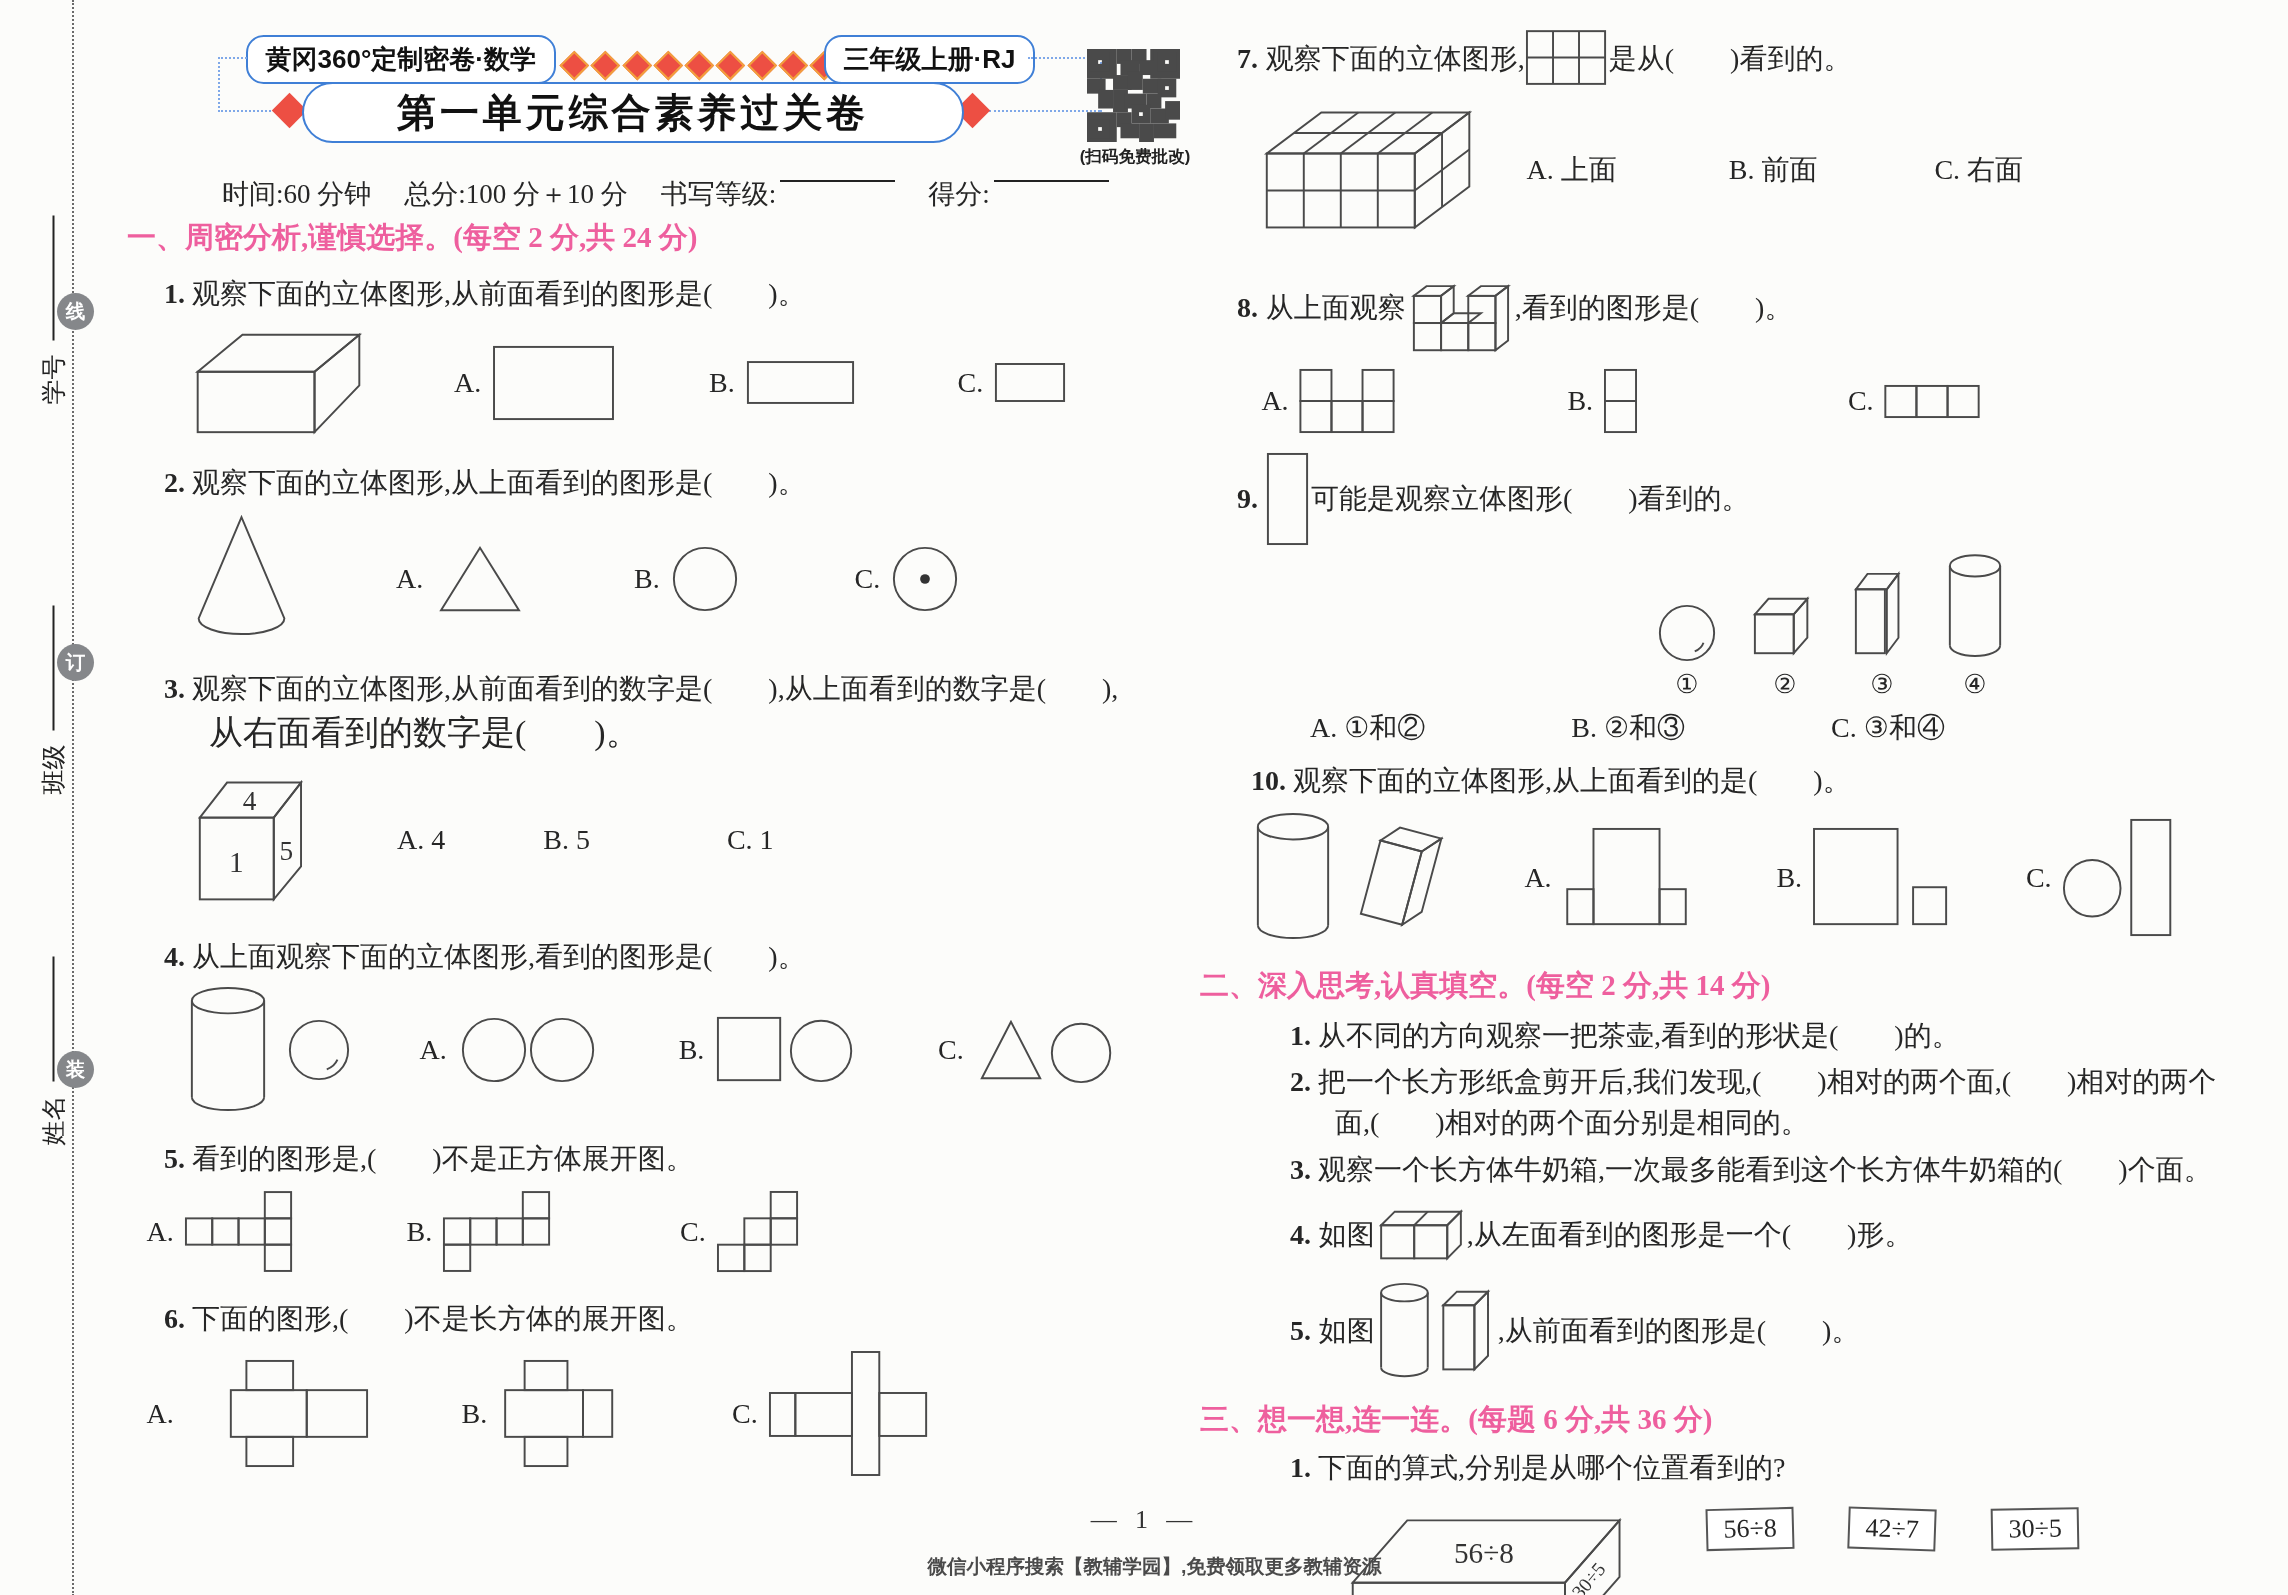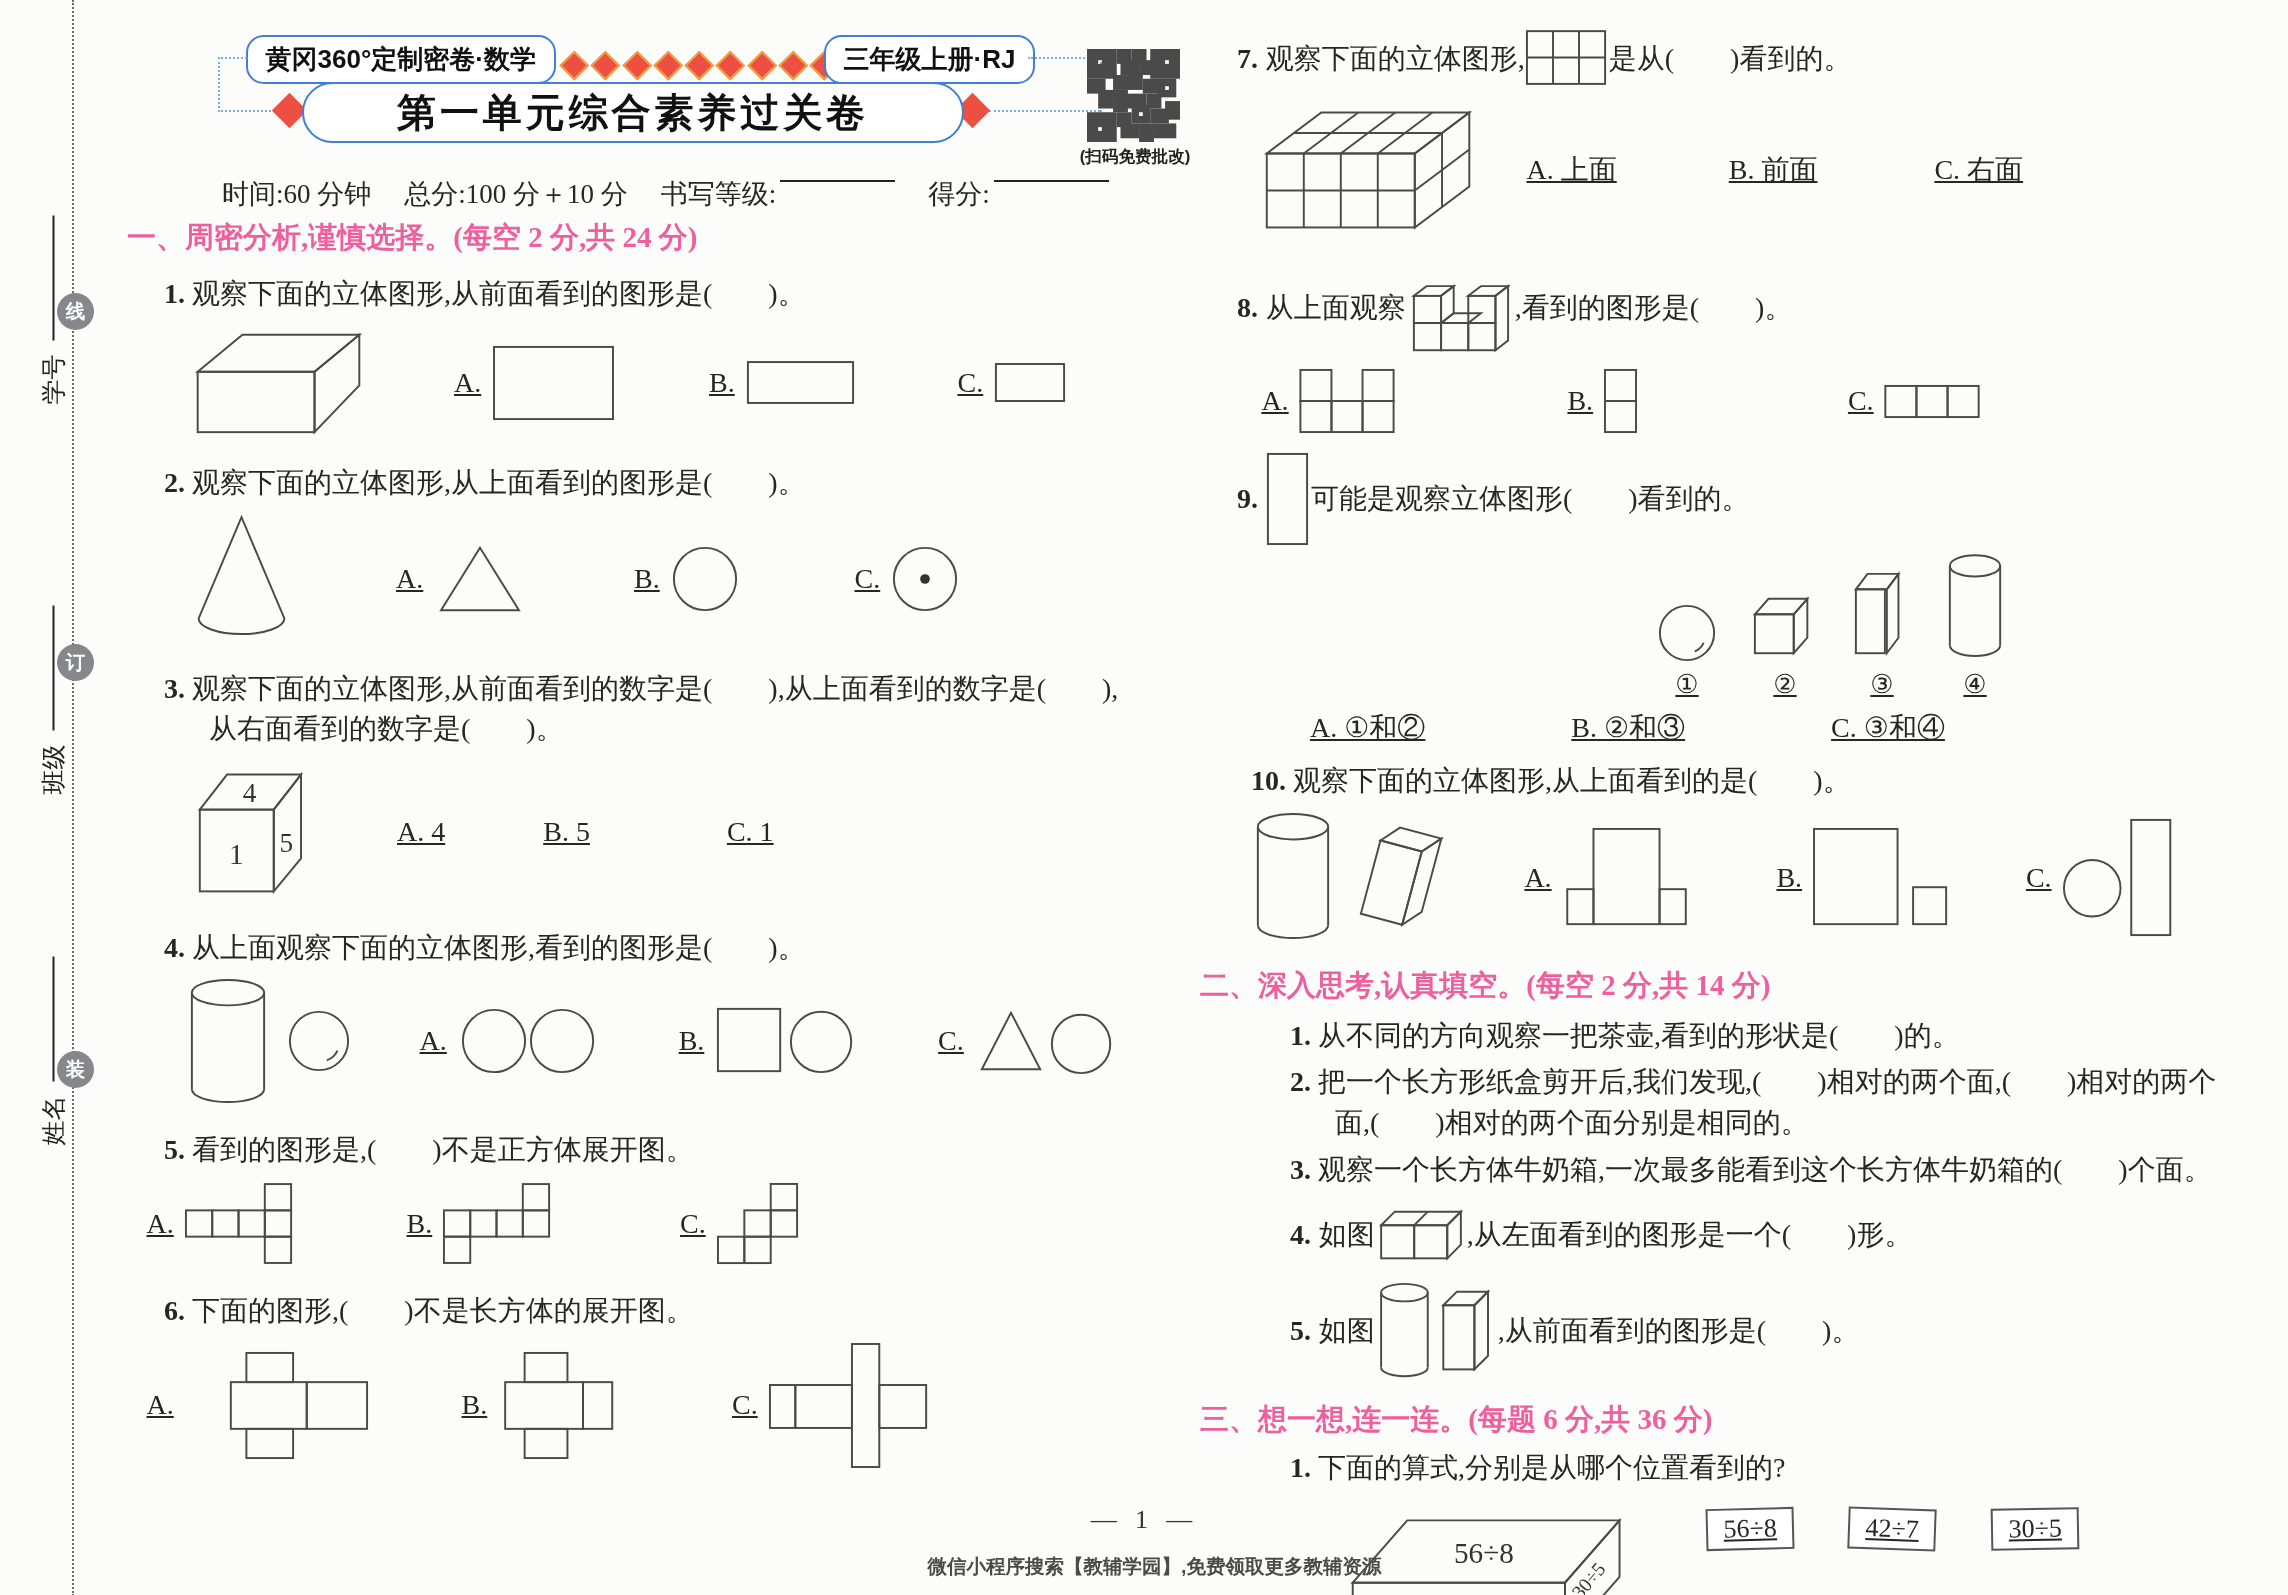--- a/index.html
+++ b/index.html
@@ -28,27 +28,27 @@
   .qrcap{position:absolute;font-size:16.6px;font-weight:bold;color:#222;width:156px;text-align:center;
          font-family:"Liberation Sans","DejaVu Sans",sans-serif;}
   
   .meta{position:absolute;left:222px;top:176px;font-size:27px;display:flex;align-items:flex-start;}
   .meta .gap1{margin-left:33px;} .blank{display:inline-block;width:115px;border-bottom:2.4px solid #222;height:3.9px;margin-left:3.9px;}
   
   .col-left{position:absolute;left:127px;top:218px;width:1032px;}
   .col-right{position:absolute;left:1237px;top:29px;width:1048px;}
   .sechead{font-size:29px;font-weight:bold;color:#ee5f9e;}
   .q{font-size:28px;line-height:1.42;padding-left:82px;text-indent:-45px;}
-  .q2l{font-size:28px;line-height:1.42;padding-left:82px;}
+  .q2l{font-size:34px;line-height:1.42;padding-left:82px;}
   .qr7{font-size:28px;padding-left:59px;text-indent:-45px;line-height:1.42;}
   .qs2{font-size:28px;line-height:1.45;padding-left:98px;text-indent:-45px;}
   .qs2b{font-size:28px;line-height:1.45;padding-left:98px;}
   .qnum{font-weight:bold;}
   .qline{display:flex;align-items:center;font-size:28px;white-space:nowrap;}
-  .figrow{display:flex;align-items:center;text-decoration:underline;}
+  .figrow{display:flex;align-items:center;}
   .opt{display:inline-flex;align-items:center;gap:9.8px;}
   .olabel{font-size:28px;}
   .otext{font-size:28px;}
   
   svg.fig{display:block;}
   svg.fig rect,svg.fig polygon,svg.fig line,svg.fig path,svg.fig ellipse,svg.fig circle
      {stroke:#4a4a4a;fill:none;stroke-width:2;}
   svg.fig .dotfill{fill:#333;stroke:none;}
   svg.fig text{fill:#333;stroke:none;font-family:"Liberation Serif","DejaVu Serif",serif;}
   .shapecol{display:flex;flex-direction:column;align-items:center;gap:3.9px;font-size:26px;}

